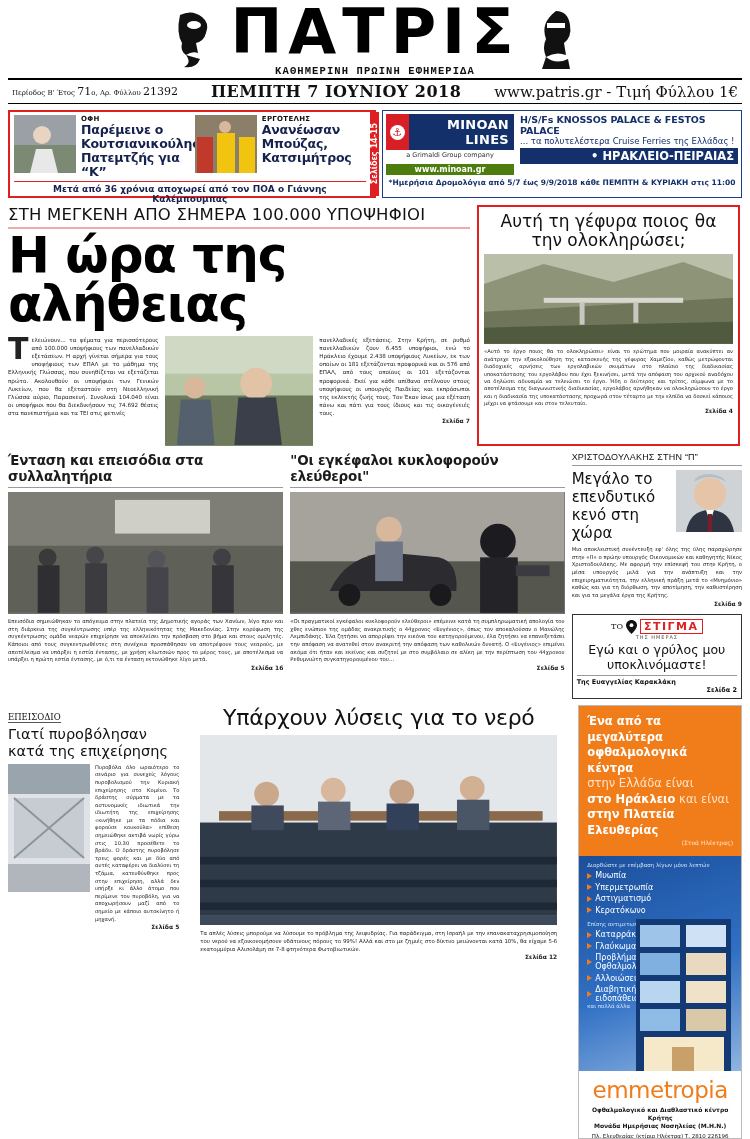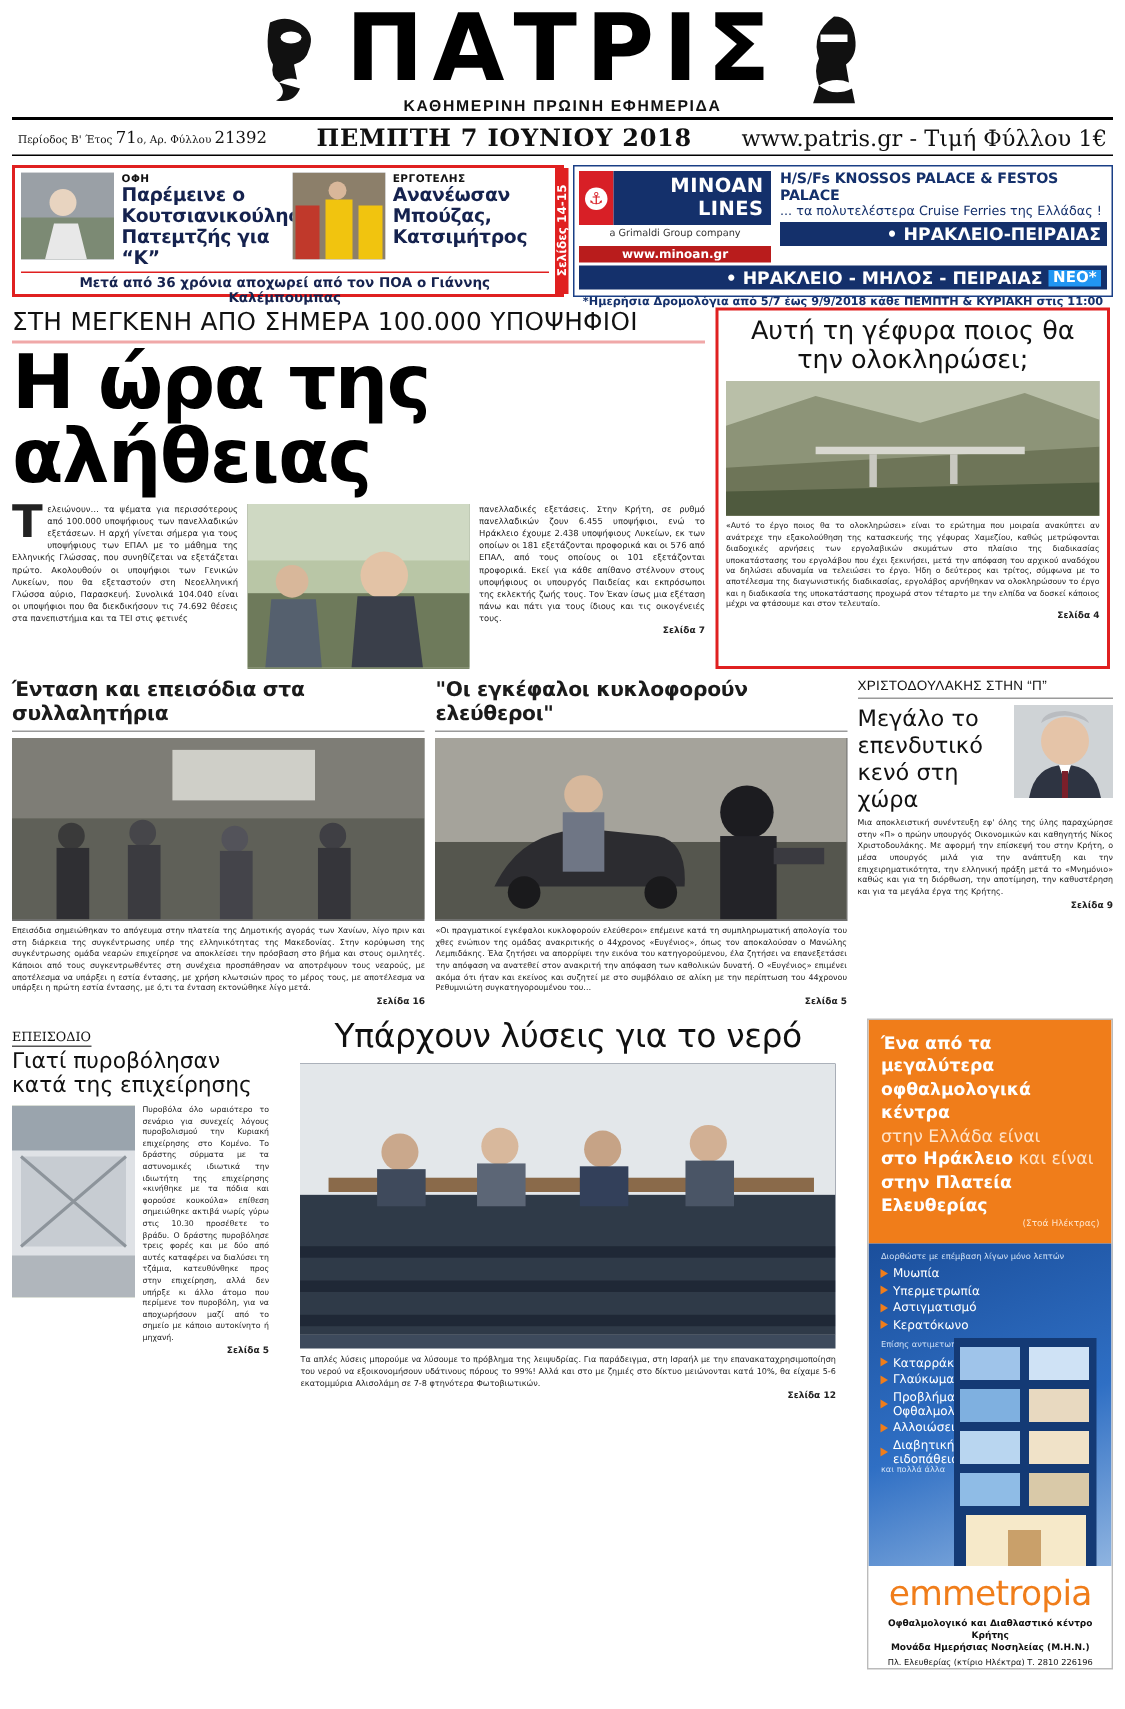--- a/index.html
+++ b/index.html
@@ -15,21 +15,21 @@
   
   .masthead { height:78px; position:relative; display:flex; align-items:center; justify-content:center; }
   .logo-wrap { display:flex; align-items:center; gap:14px; }
   .mast-title {
     font-family:"DejaVu Sans", sans-serif;
     font-weight:bold; font-size:62px; letter-spacing:6px; line-height:1;
     color:#000;
   }
   .mast-sub {
     text-align:center; font-size:10.5px; font-weight:bold; letter-spacing:1.1px;
-    font-family:Liberation Sans, sans-serif; margin-top:2px;
+    font-family:Liberation Mono, monospace; margin-top:2px;
   }
   .face { width:44px; height:60px; }
   .infoline {
     border-top:2px solid #000; border-bottom:1px solid #000;
     display:flex; align-items:center; justify-content:space-between;
     padding:2px 4px; font-family:"DejaVu Serif", serif;
   }
   .infoline .left { font-size:7px; }
   .infoline .left b { font-size:11px; font-weight:normal; }
   .infoline .center { font-size:16px; font-weight:bold; letter-spacing:0.5px; }
@@ -55,21 +55,21 @@
   .min-top { display:flex; gap:6px; }
   .min-logo { width:128px; flex:none; }
   .min-badge { background:#d81f26; color:#fff; font-weight:bold; font-size:13px;
                padding:3px 4px; display:flex; align-items:center; gap:4px; }
   .min-badge .anchor { width:15px; height:15px; border-radius:50%; background:#fff; color:#d81f26;
                        font-size:11px; display:flex; align-items:center; justify-content:center; }
   .min-logo .dark { background:#14306b; color:#fff; font-weight:bold; font-size:13px; padding:3px 5px; flex:1;
                     display:flex; align-items:center; letter-spacing:0.3px;text-align:right;}
   .min-logorow { display:flex; }
   .min-grim { font-size:6.5px; text-align:center; color:#333; margin-top:1px; }
-  .min-url { background:#b91c1c; color:#fff; font-size:8px; font-weight:bold; text-align:center;
+  .min-url { background:#4d7c0f; color:#fff; font-size:8px; font-weight:bold; text-align:center;
              margin-top:5px; padding:1px 0; }
   .min-right { flex:1; }
   .min-h1 { font-size:9.5px; font-weight:bold; color:#14306b; letter-spacing:-0.1px; }
   .min-h2 { font-size:8.5px; color:#14306b; }
   .min-route { background:#14306b; color:#fff; font-weight:bold; font-size:11.5px;
                text-align:right; padding:1px 4px; margin-top:2px; }
   .min-route2 { background:#14306b; color:#fff; font-weight:bold; font-size:11.5px;
                 padding:1px 4px; margin-top:2px; display:flex; justify-content:flex-end; align-items:center; gap:4px;}
   .min-neo { background:#2196f3; color:#fff; font-size:10px; padding:0 3px; }
   .min-foot { font-size:7.5px; font-weight:bold; color:#14306b; text-align:center; margin-top:3px; }
@@ -237,24 +237,20 @@
             <div class="dark">MINOAN LINES</div>
           </div>
           <div class="min-grim">a Grimaldi Group company</div>
           <div class="min-url">www.minoan.gr</div>
         </div>
         <div class="min-right">
           <div class="min-h1">H/S/Fs KNOSSOS PALACE &amp; FESTOS PALACE</div>
           <div class="min-h2">... τα πολυτελέστερα Cruise Ferries της Ελλάδας !</div>
           <div class="min-route">• ΗΡΑΚΛΕΙΟ-ΠΕΙΡΑΙΑΣ</div>
         </div>
-      </div>
-      <div class="min-route2">
-        <span>• ΗΡΑΚΛΕΙΟ - ΜΗΛΟΣ - ΠΕΙΡΑΙΑΣ</span>
-        <span class="min-neo">ΝΕΟ*</span>
       </div>
       <div class="min-foot">*Ημερήσια Δρομολόγια από 5/7 έως 9/9/2018 κάθε ΠΕΜΠΤΗ &amp; ΚΥΡΙΑΚΗ στις 11:00</div>
     </div>
   </div>
 
   <div class="lead">
     <div class="lead-main">
       <div class="lead-kicker">ΣΤΗ ΜΕΓΚΕΝΗ ΑΠΟ ΣΗΜΕΡΑ 100.000 ΥΠΟΨΗΦΙΟΙ</div>
       <div class="lead-rule"></div>
       <div class="lead-head">Η ώρα της αλήθειας</div>
@@ -362,20 +358,34 @@
           <path d="M30 40 L34 52 L38 40 Z" fill="#fff"></path>
           <rect x="32" y="44" width="4" height="18" fill="#7a1f2a"></rect>
         </svg>
       </div>
       <div class="hl">Μεγάλο το επενδυτικό κενό στη χώρα</div>
       <div class="mid-body">
         <span>Μια αποκλειστική συνέντευξη εφ' όλης της ύλης παραχώρησε στην «Π» ο πρώην υπουργός Οικονομικών και καθηγητής Νίκος Χριστοδουλάκης. Με αφορμή την επίσκεψή του στην Κρήτη, ο μέσα υπουργός μιλά για την ανάπτυξη και την επιχειρηματικότητα, την ελληνική πράξη μετά το «Μνημόνιο» καθώς και για τη διόρθωση, την αποτίμηση, την καθυστέρηση και για τα μεγάλα έργα της Κρήτης.</span>
         <span class="pagref">Σελίδα 9</span>
       </div>
 
+      <div class="stigma">
+        <div class="stigma-top">
+          <span class="stigma-to">ΤΟ</span>
+          <svg class="pin" viewBox="0 0 11 14">
+            <path d="M5.5 0 C8.5 0 11 2.4 11 5.3 C11 9 5.5 14 5.5 14 C5.5 14 0 9 0 5.3 C0 2.4 2.5 0 5.5 0 Z" fill="#111"></path>
+            <circle cx="5.5" cy="5.2" r="1.9" fill="#fff"></circle>
+          </svg>
+          <span class="stigma-word">ΣΤΙΓΜΑ</span>
+        </div>
+        <div class="stigma-sub">ΤΗΣ ΗΜΕΡΑΣ</div>
+        <div class="stigma-head">Εγώ και ο γρύλος μου υποκλινόμαστε!</div>
+        <div class="stigma-auth">Της Ευαγγελίας Καρακλάκη</div>
+        <div class="stigma-pg">Σελίδα 2</div>
+      </div>
     </div>
   </div>
 
   <div class="lowrow">
     <div class="low-a">
       <div class="low-kicker">ΕΠΕΙΣΟΔΙΟ</div>
       <div class="low-head">Γιατί πυροβόλησαν κατά της επιχείρησης</div>
       <div class="low-split">
         <div class="low-photo">
           <svg class="imgph" viewBox="0 0 82 128" preserveAspectRatio="none">

